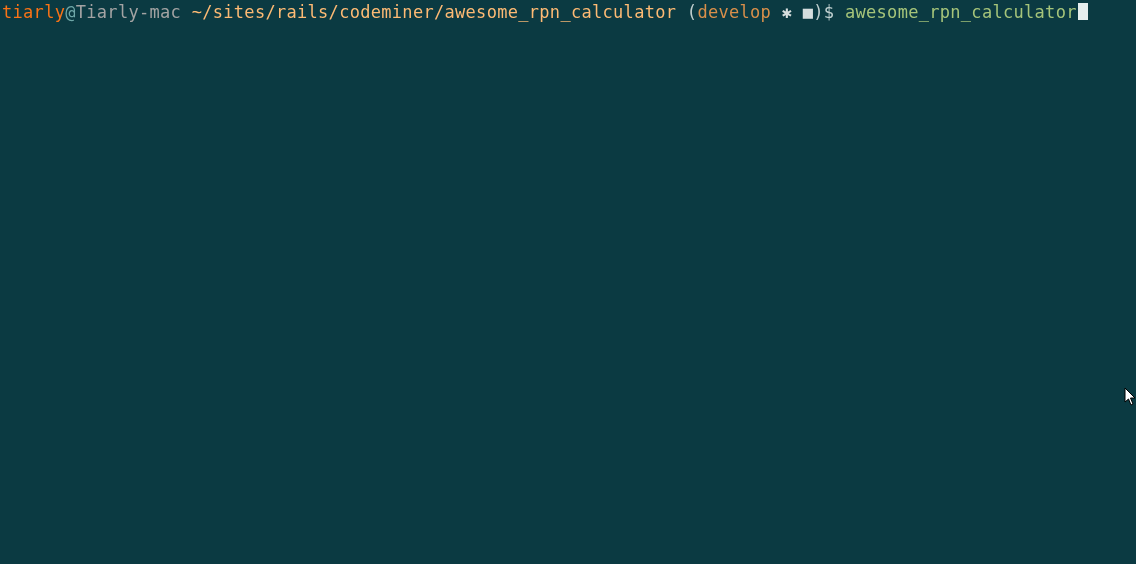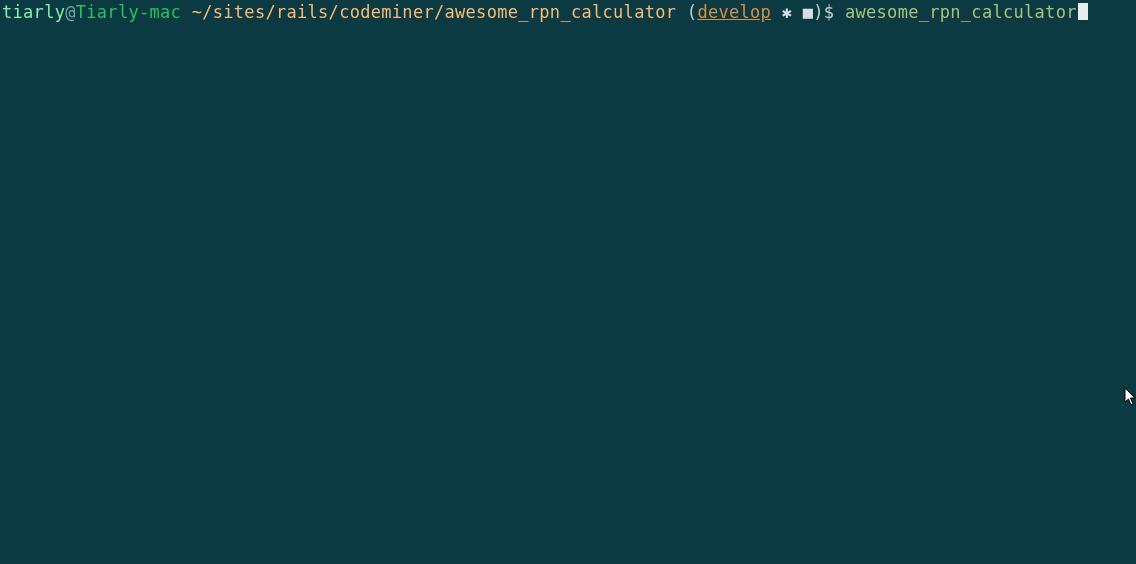--- a/index.html
+++ b/index.html
@@ -16,38 +16,37 @@
       overflow: hidden;
       position: relative;
     }
     .terminal-line {
       padding: 2px 0 0 2px;
       white-space: nowrap;
       line-height: 20px;
       letter-spacing: 0.3px;
     }
     .user {
-      color: #86efac;
+      color: #f97316;
       margin-top: 22px;
     }
     .at {
       color: #6fa8a8;
     }
     .host {
-      color: #22c55e;
+      color: #a3a3a3;
     }
     .path {
       color: #fdba74;
     }
     .paren {
       color: #bfcfcf;
     }
     .branch {
       color: #d88f4a;
-      text-decoration: underline;
     }
     .status-symbol {
       color: #d6dede;
     }
     .prompt {
       color: #bfcfcf;
     }
     .command {
       color: #a5c47a;
       text-align: center;

